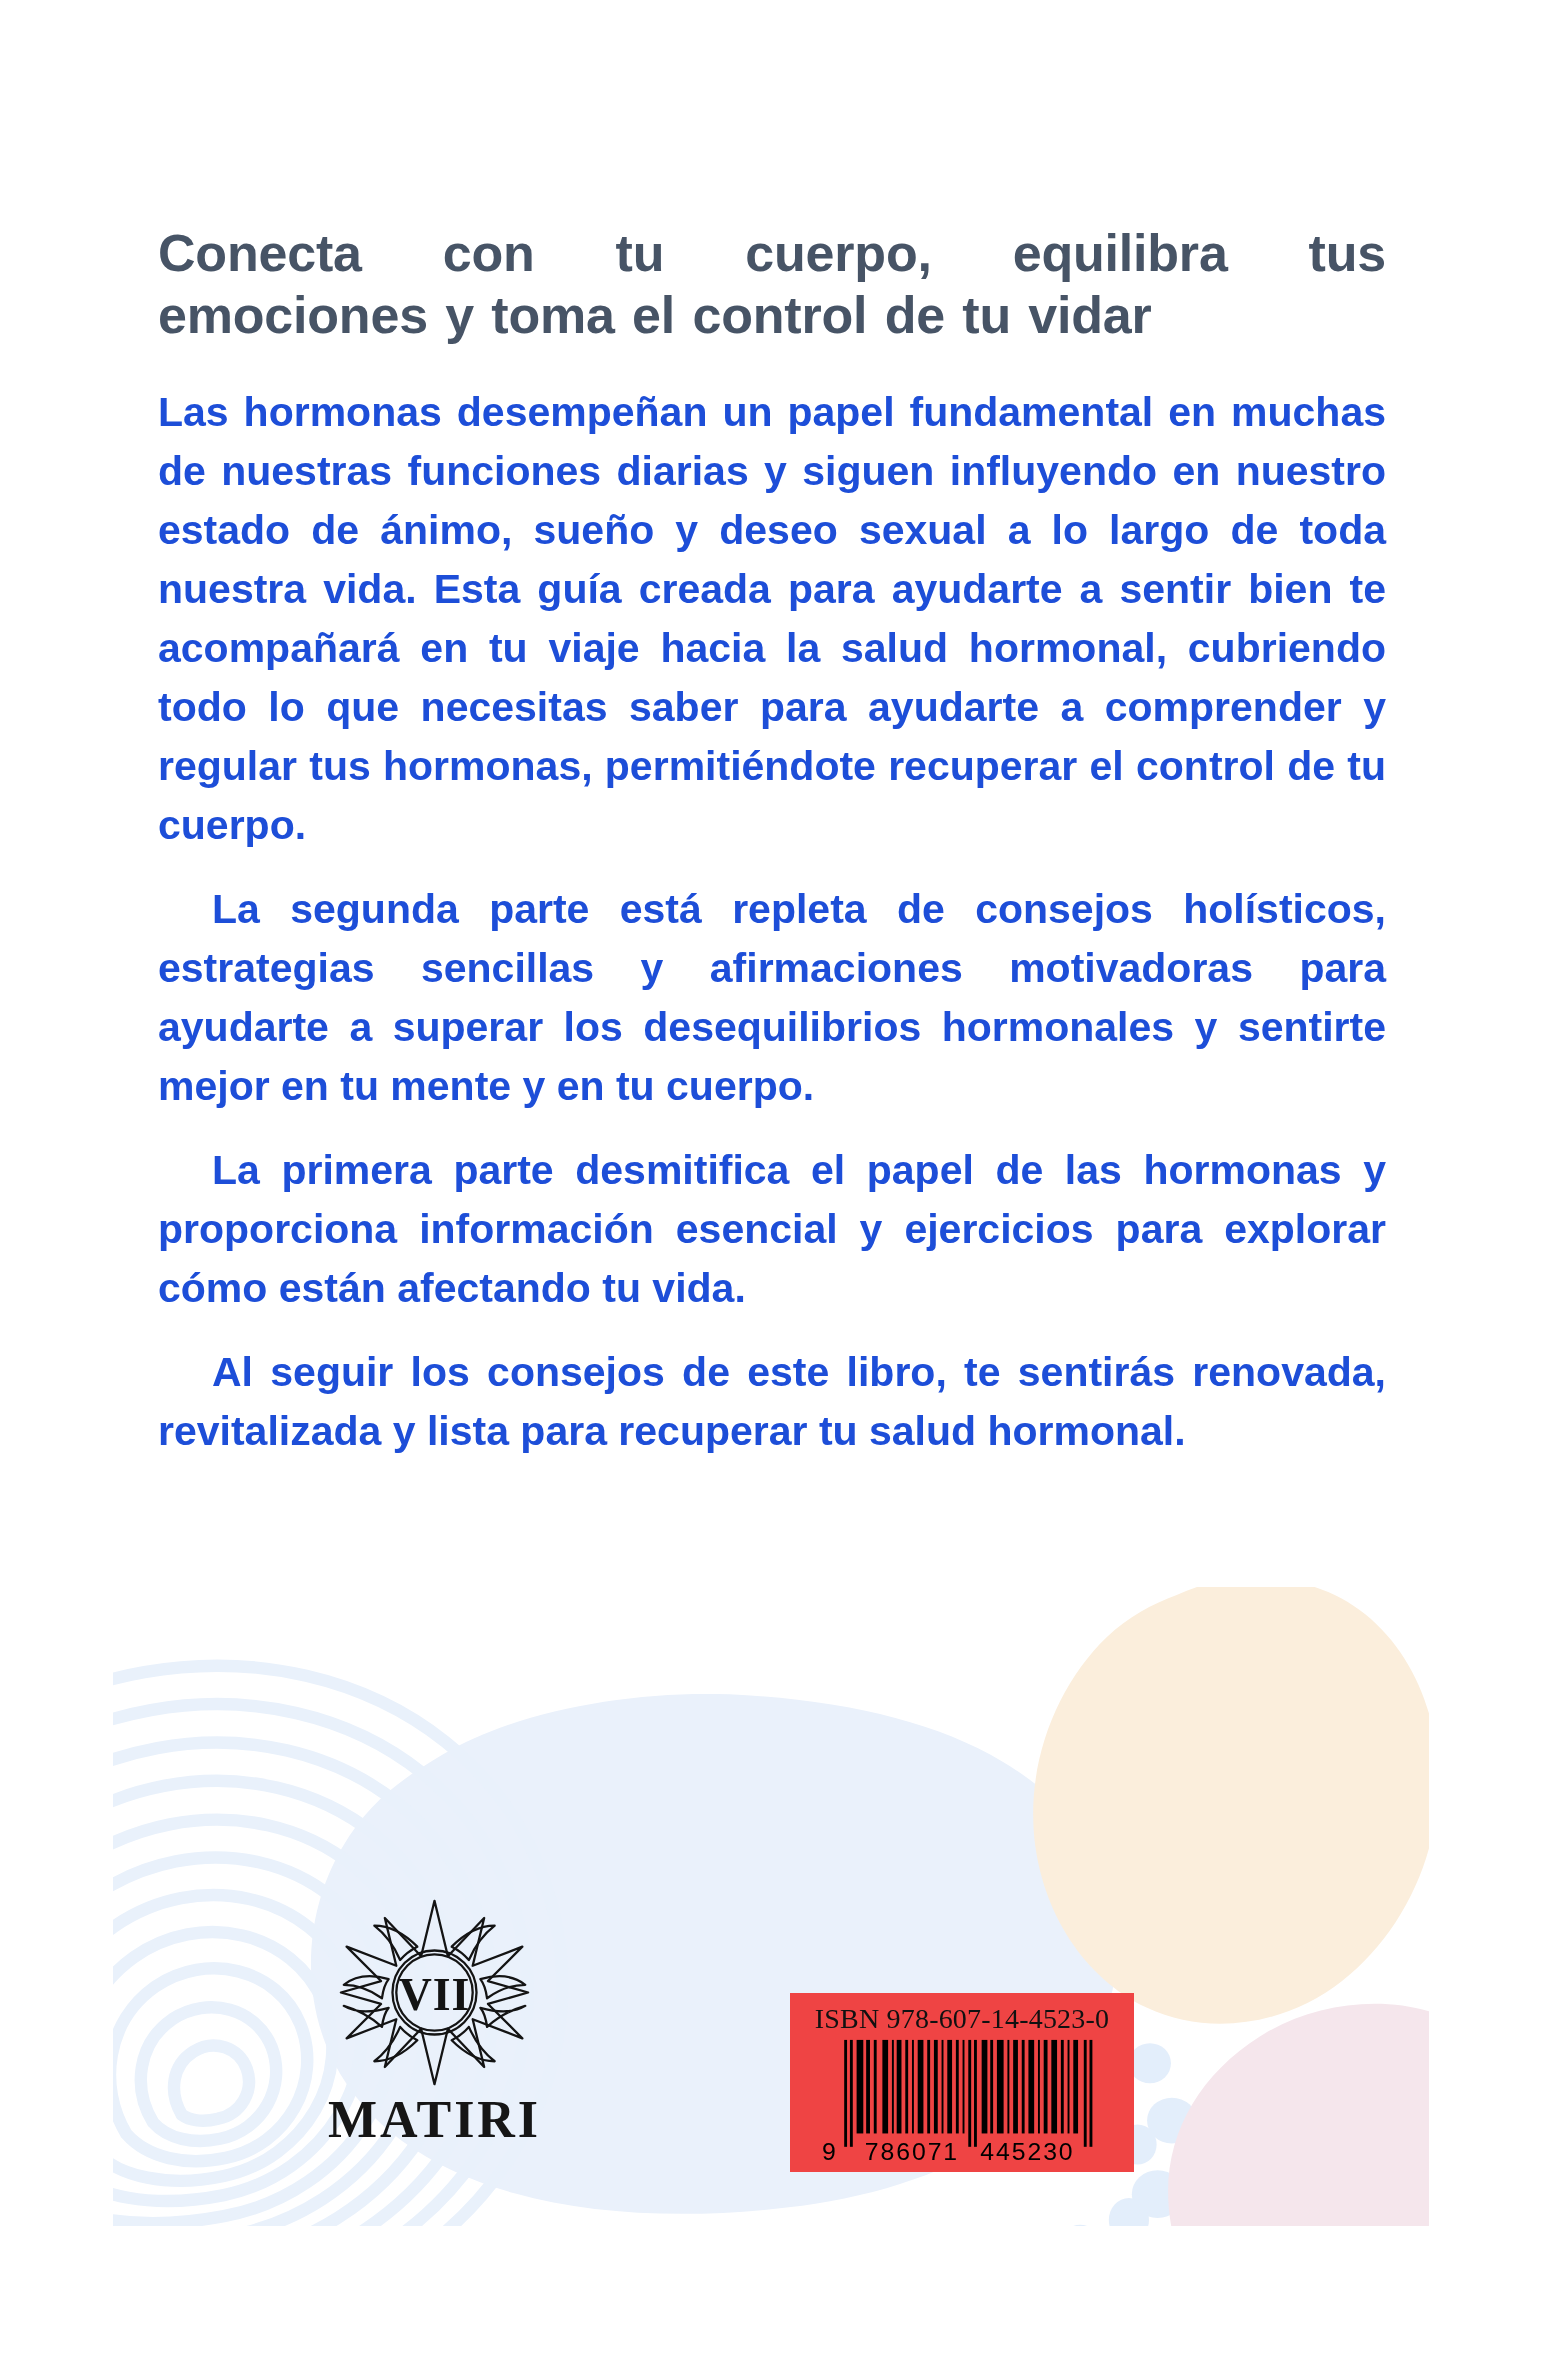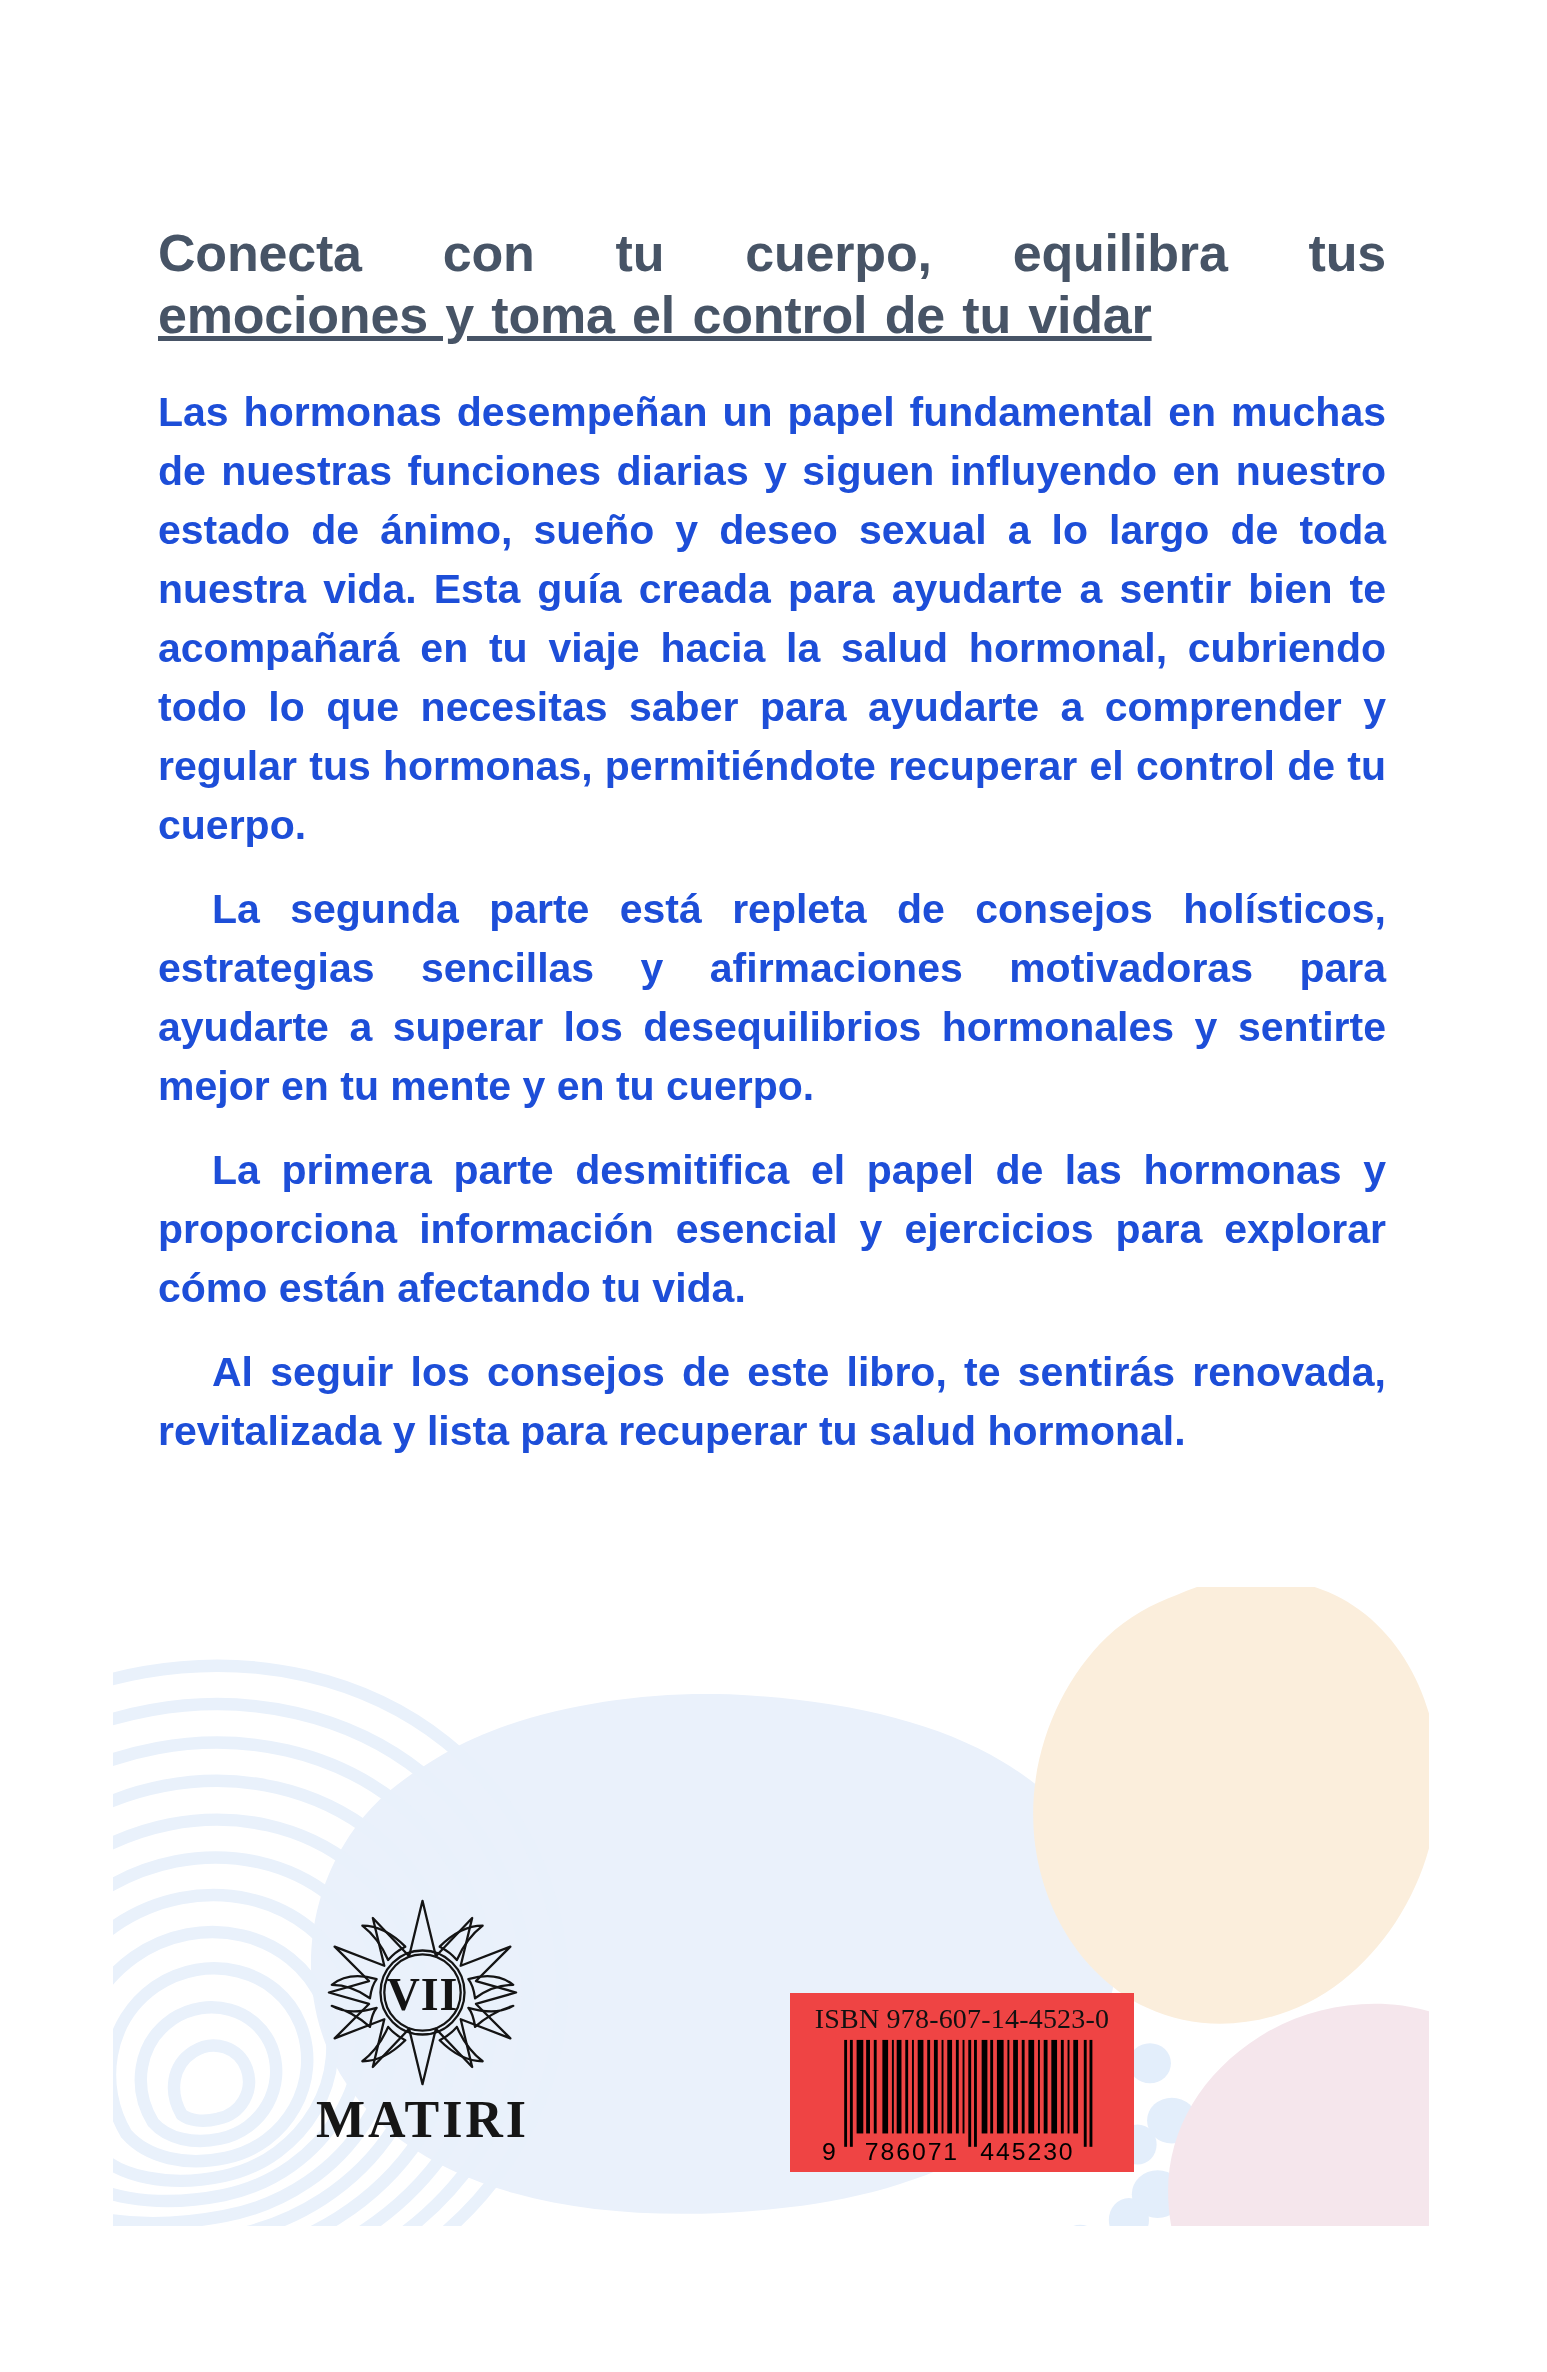--- a/index.html
+++ b/index.html
@@ -47,38 +47,38 @@
     line-height: 1.20;
     letter-spacing: -0.2px;
     color: #475466;
     text-align: justify;
     text-align-last: left;
     word-spacing: 0.06em;
     margin-bottom: 36px;
   }
   
   #headline .hl-line1 { display: block; text-align: justify; text-align-last: justify; }
-  #headline .hl-line2 { display: block; text-decoration: underline; }
+  #headline .hl-line2 { display: block; }
 
   .body-par {
     font-family: "Liberation Sans", sans-serif;
     font-weight: 700;
     font-size: 41px;
     line-height: 1.44;
     color: #1d4ed8;
     text-align: justify;
     text-align-last: left;
     margin-bottom: 25px;
   }
   .body-par.indent { text-indent: 54px; }
 
   
   #publisher {
     position: absolute;
-    left: 284px;
+    left: 296px;
     top: 1897px;
     width: 277px;
     text-align: center;
   }
   #publisher .logo-mark { width: 191px; height: 191px; margin: 0 auto; display: block; }
   #publisher .logo-word {
     font-family: "Liberation Serif", serif;
     font-weight: 700;
     font-size: 52px;
     letter-spacing: 2.9px;

